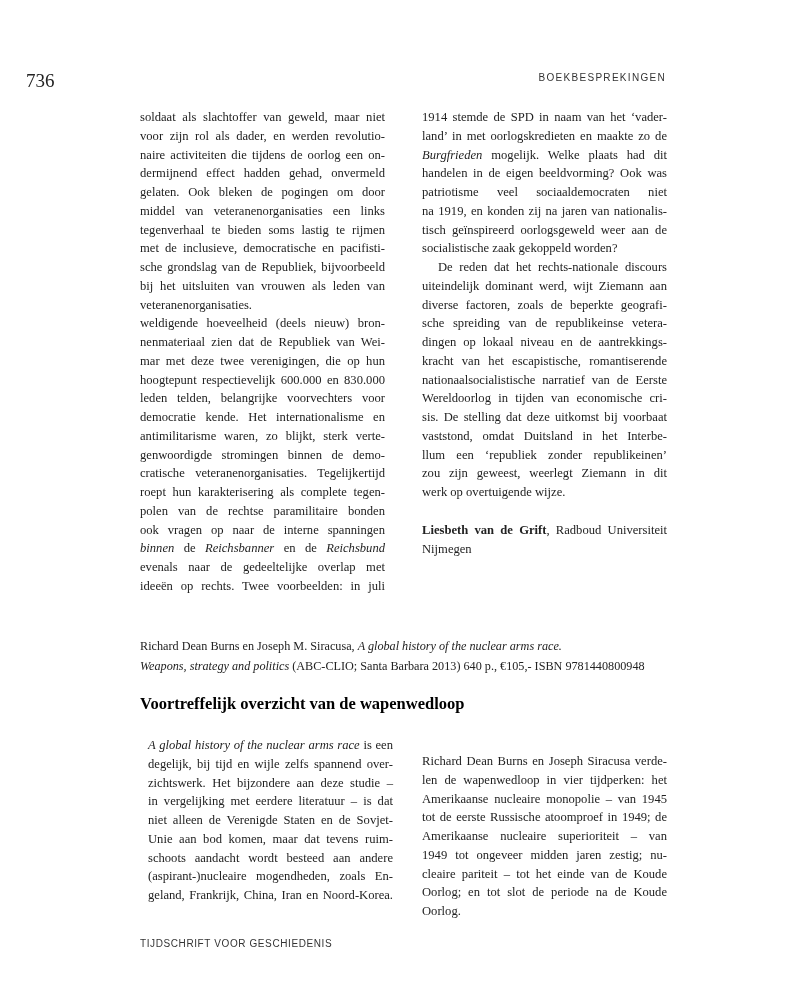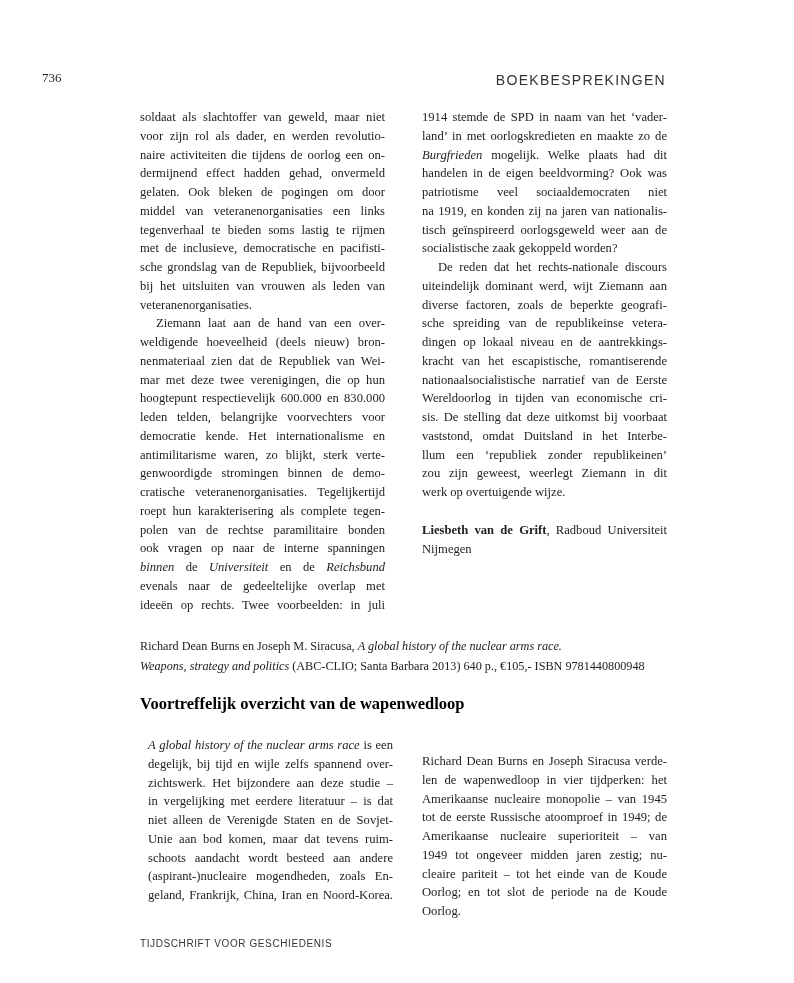--- a/index.html
+++ b/index.html
@@ -1,20 +1,20 @@
 <!DOCTYPE html>
 <html><head>
 <meta charset="utf-8">
 <style>
   html, body { margin: 0; padding: 0; background: #ffffff; }
   body { width: 794px; height: 983px; position: relative; overflow: hidden;
          font-family: "Liberation Serif", "DejaVu Serif", serif; color: #222222; }
-  .page-number { position: absolute; left: 42px; top: 70px; font-size: 13px; }
+  .page-number { position: absolute; left: 26px; top: 70px; font-size: 19px; }
   .running-head { position: absolute; right: 128px; top: 72px; font-family: "Liberation Sans", "DejaVu Sans", sans-serif;
-                  font-size: 14px; letter-spacing: 1.3px; color: #333; }
+                  font-size: 10px; letter-spacing: 1.3px; color: #333; }
   .footer { position: absolute; left: 140px; top: 938px; font-family: "Liberation Sans", "DejaVu Sans", sans-serif;
             font-size: 10px; letter-spacing: 0.6px; color: #333; }
   .col { position: absolute; width: 245px; font-size: 12.6px; line-height: 18.75px; }
   .col p { margin: 0; text-align: justify; hyphens: none; }
   .line { display: block; text-align: justify; text-align-last: justify; white-space: nowrap; }
   .line.last { text-align-last: left; }
   .col-a1 { left: 140px; top: 108px; }
   .col-a2 { left: 422px; top: 108px; }
   .col-b1 { left: 148px; top: 736px; }
   .col-b2 { left: 422px; top: 752px; }
@@ -35,34 +35,33 @@
   <span class="line">voor zijn rol als dader, en werden revolutio-</span>
   <span class="line">naire activiteiten die tijdens de oorlog een on-</span>
   <span class="line">dermijnend effect hadden gehad, onvermeld</span>
   <span class="line">gelaten. Ook bleken de pogingen om door</span>
   <span class="line">middel van veteranenorganisaties een links</span>
   <span class="line">tegenverhaal te bieden soms lastig te rijmen</span>
   <span class="line">met de inclusieve, democratische en pacifisti-</span>
   <span class="line">sche grondslag van de Republiek, bijvoorbeeld</span>
   <span class="line">bij het uitsluiten van vrouwen als leden van</span>
   <span class="line last">veteranenorganisaties.</span>
-  <span class="line" style="padding-left:16px">Ziemann laat aan de hand van een over-</span>
   <span class="line">weldigende hoeveelheid (deels nieuw) bron-</span>
   <span class="line">nenmateriaal zien dat de Republiek van Wei-</span>
   <span class="line">mar met deze twee verenigingen, die op hun</span>
   <span class="line">hoogtepunt respectievelijk 600.000 en 830.000</span>
   <span class="line">leden telden, belangrijke voorvechters voor</span>
   <span class="line">democratie kende. Het internationalisme en</span>
   <span class="line">antimilitarisme waren, zo blijkt, sterk verte-</span>
   <span class="line">genwoordigde stromingen binnen de demo-</span>
   <span class="line">cratische veteranenorganisaties. Tegelijkertijd</span>
   <span class="line">roept hun karakterisering als complete tegen-</span>
   <span class="line">polen van de rechtse paramilitaire bonden</span>
   <span class="line">ook vragen op naar de interne spanningen</span>
-  <span class="line"><i>binnen</i><span> de </span><i>Universiteit</i><span> en de </span><i>Reichsbund</i></span>
+  <span class="line"><i>binnen</i><span> de </span><i>Reichsbanner</i><span> en de </span><i>Reichsbund</i></span>
   <span class="line">evenals naar de gedeeltelijke overlap met</span>
   <span class="line">ideeën op rechts. Twee voorbeelden: in juli</span>
 </div>
 
 <div class="col col-a2">
   <span class="line">1914 stemde de SPD in naam van het ‘vader-</span>
   <span class="line">land’ in met oorlogskredieten en maakte zo de</span>
   <span class="line"><i>Burgfrieden</i><span> mogelijk. Welke plaats had dit</span></span>
   <span class="line">handelen in de eigen beeldvorming? Ook was</span>
   <span class="line">patriotisme veel sociaaldemocraten niet</span>

